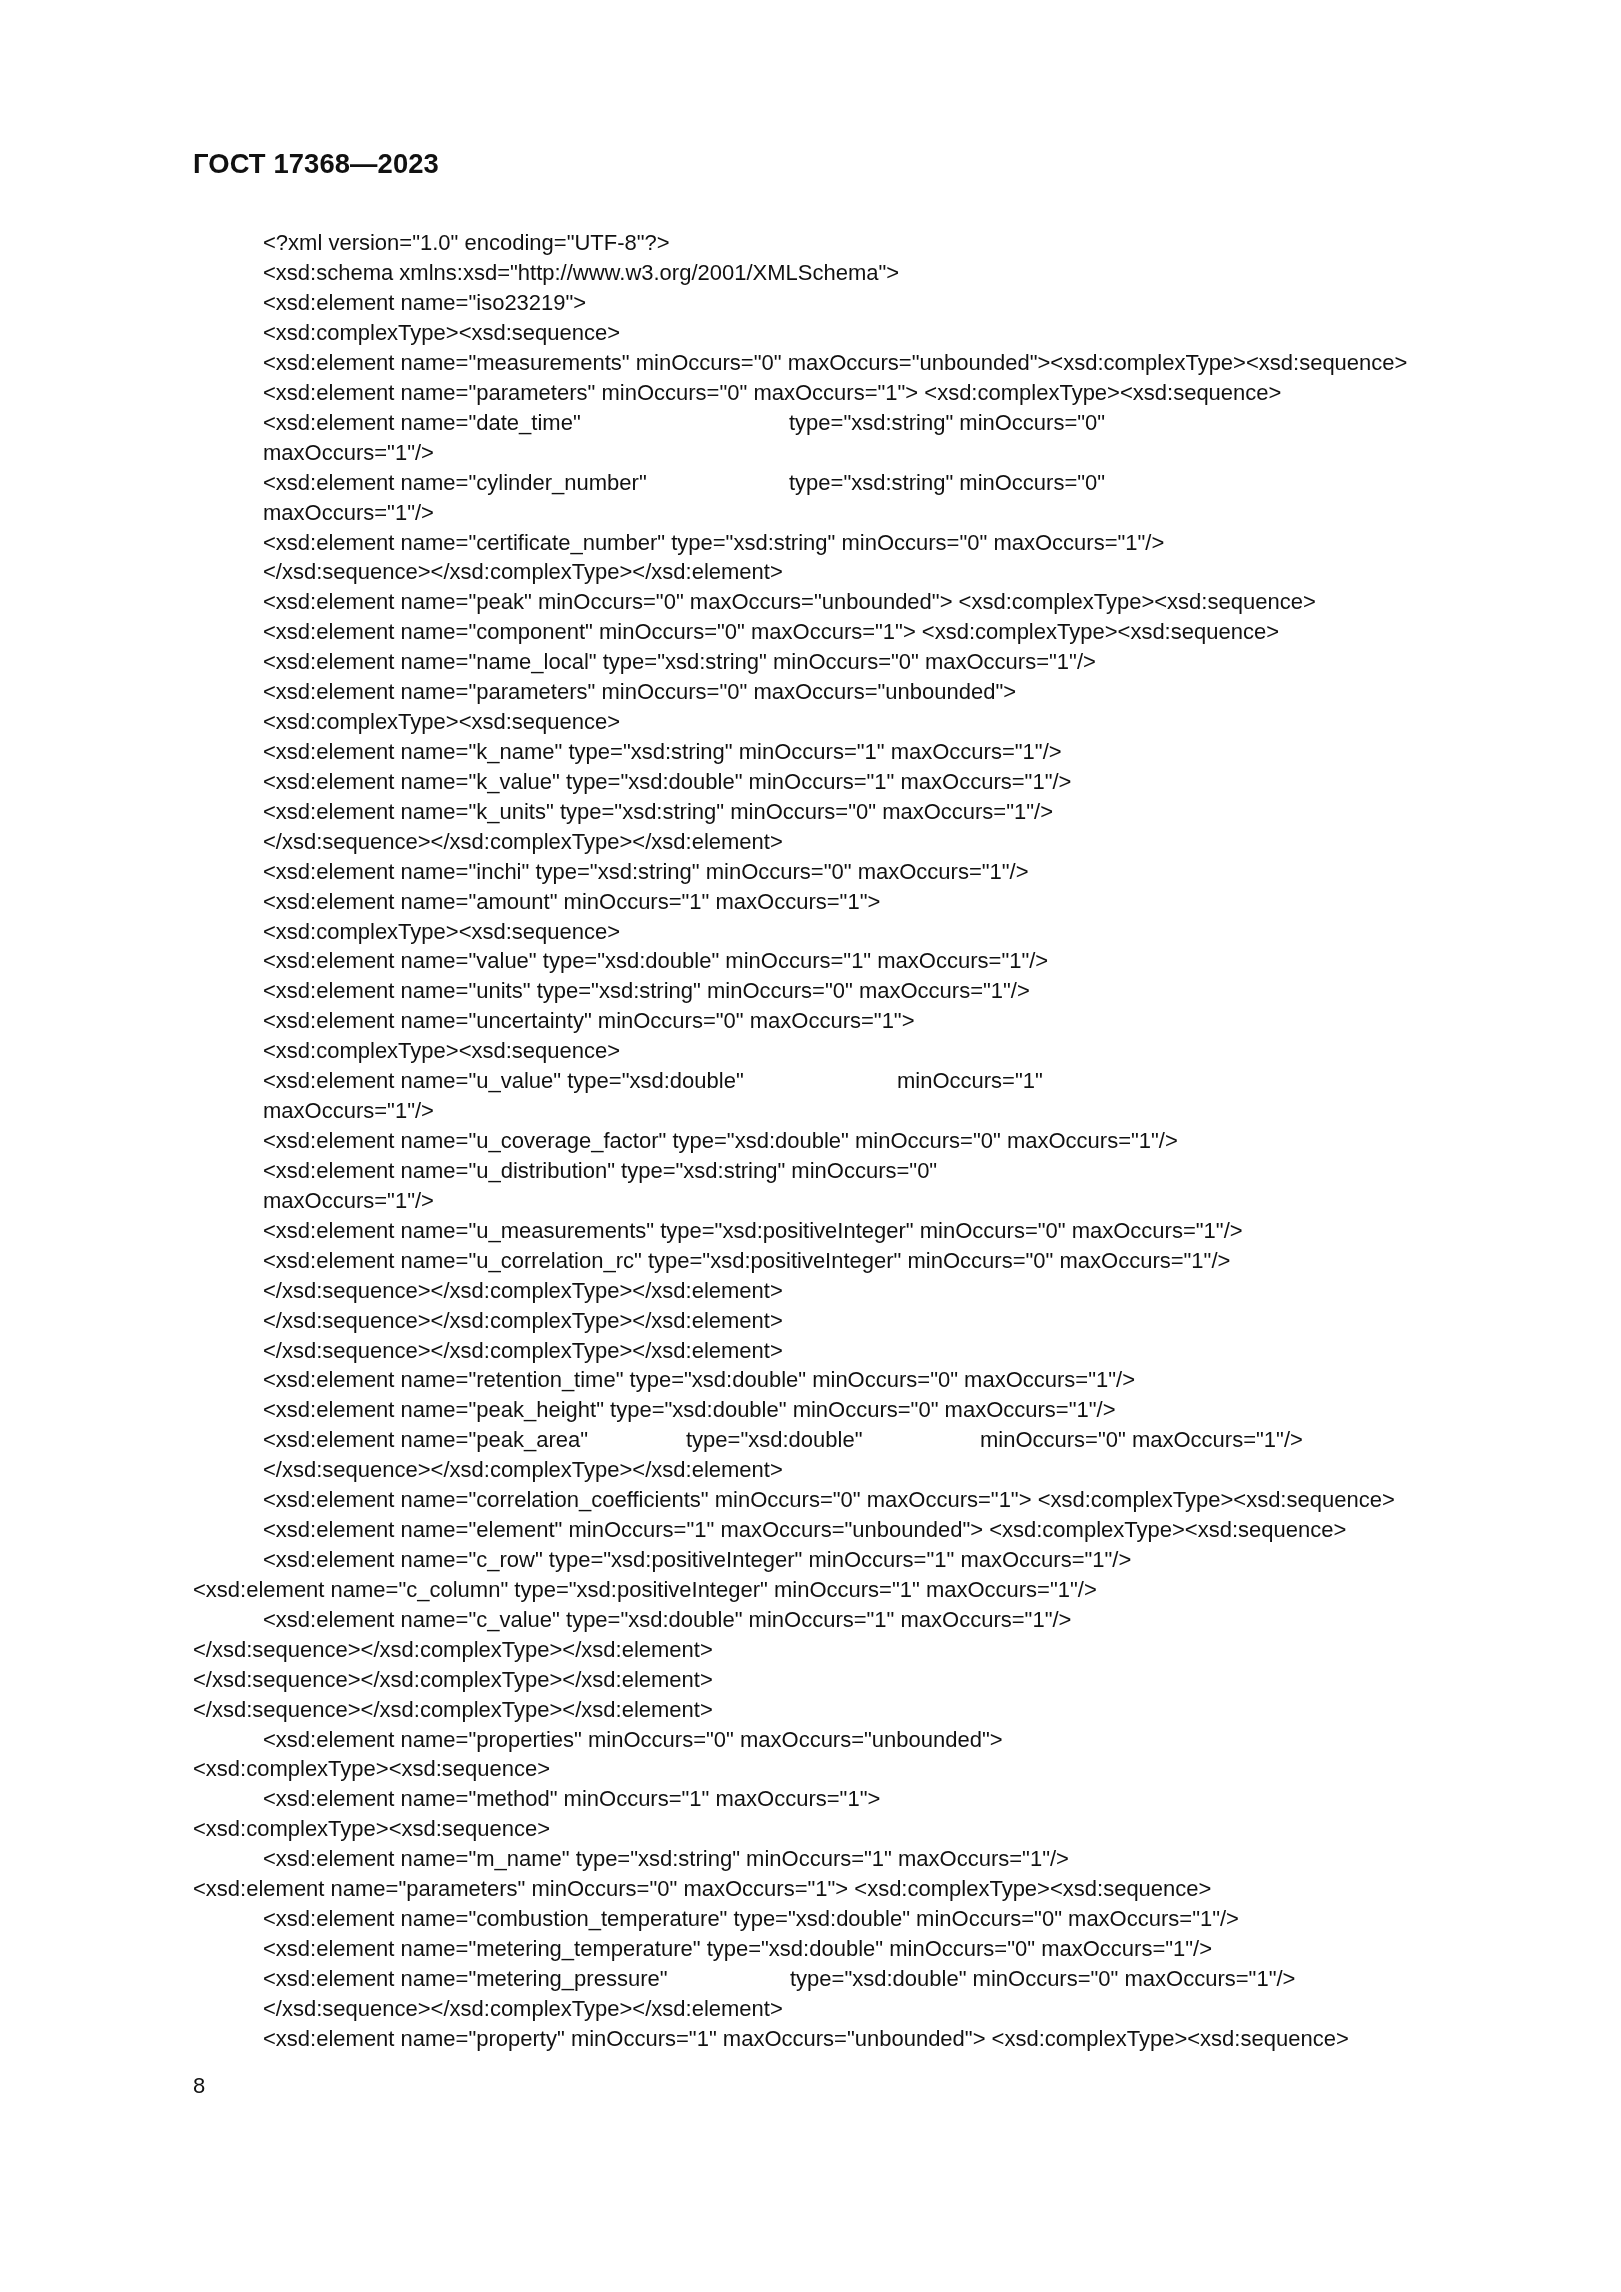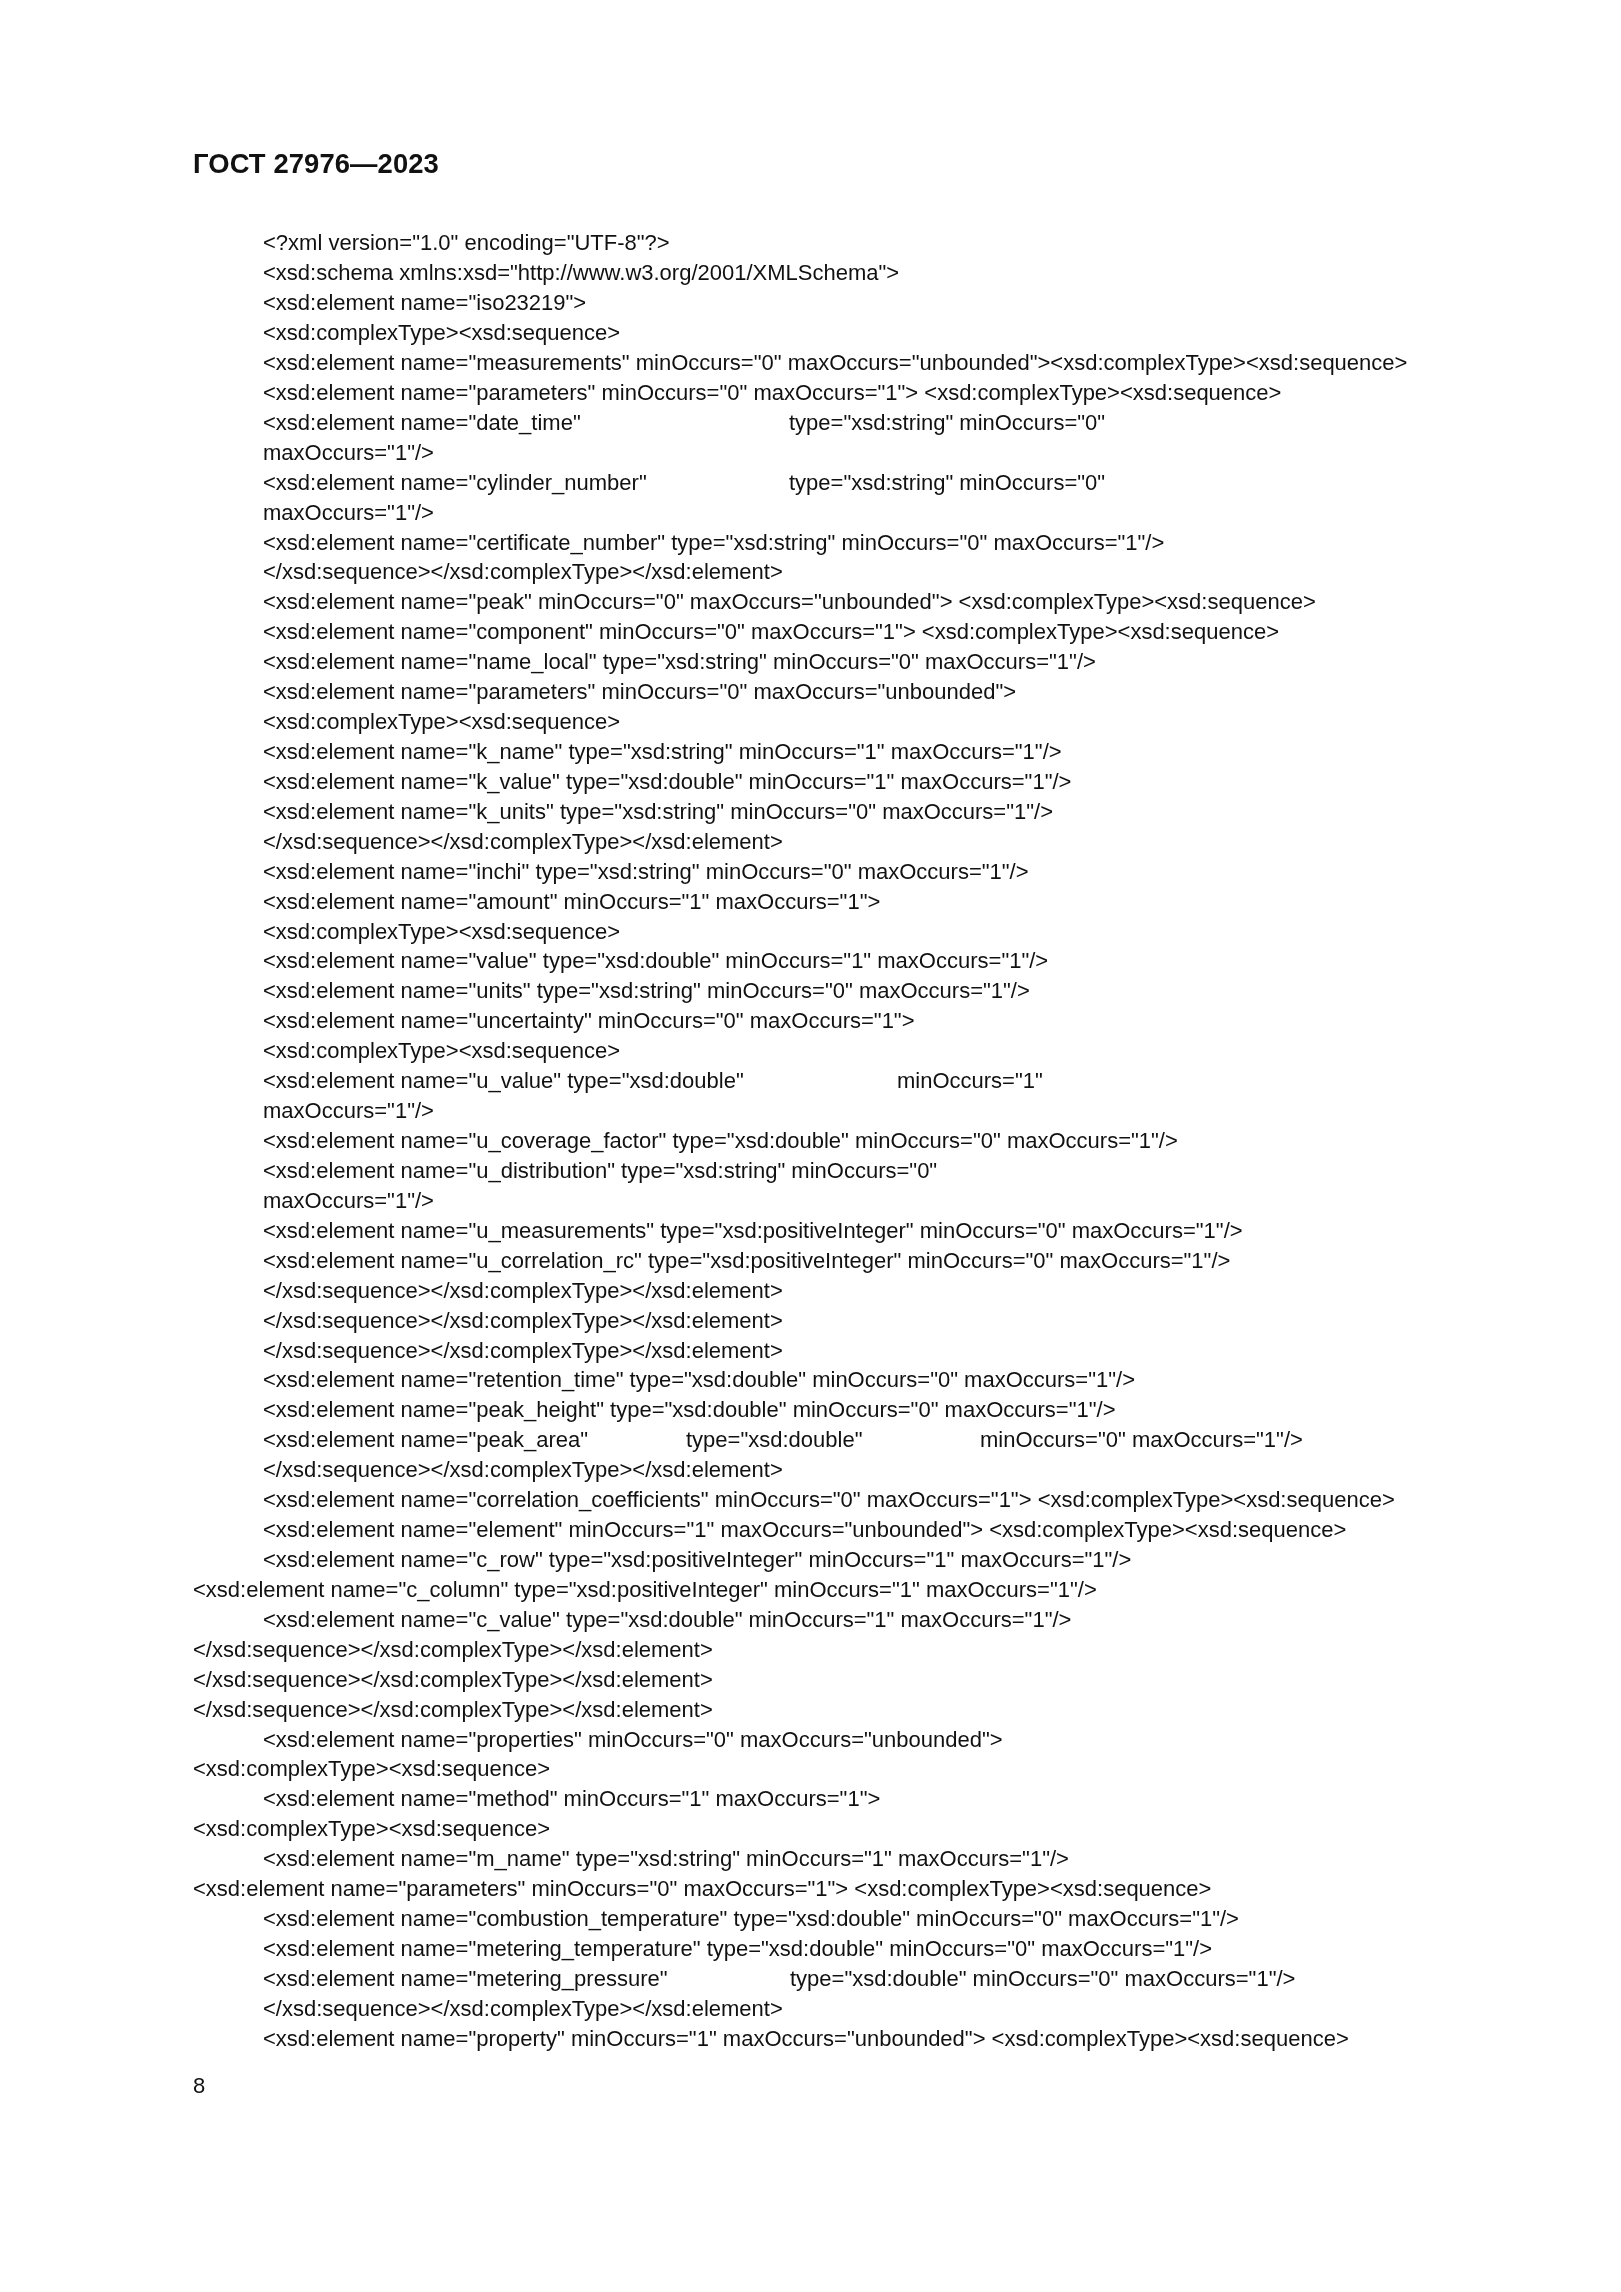--- a/index.html
+++ b/index.html
@@ -55,21 +55,21 @@
       left: 193px;
       top: 2073px;
       font-size: 22px;
       line-height: 25.5px;
     }
   </style>
 </head>
 <body>
 
 <div class="page">
-  <div class="doc-header">ГОСТ 27976—2023</div>
+  <div class="doc-header">ГОСТ 17368—2023</div>
 
   <div class="code-block" id="code-block">
       <div class="code-line" style="left: 0px; top: 230px;"><span class="seg" style="left: 263px;">&lt;?xml version="1.0" encoding="UTF-8"?&gt;</span></div>
       <div class="code-line" style="left: 0px; top: 260px;"><span class="seg" style="left: 263px;">&lt;xsd:schema xmlns:xsd="http://www.w3.org/2001/XMLSchema"&gt;</span></div>
       <div class="code-line" style="left: 0px; top: 290px;"><span class="seg" style="left: 263px;">&lt;xsd:element name="iso23219"&gt;</span></div>
       <div class="code-line" style="left: 0px; top: 320px;"><span class="seg" style="left: 263px;">&lt;xsd:complexType&gt;&lt;xsd:sequence&gt;</span></div>
       <div class="code-line" style="left: 0px; top: 350px;"><span class="seg" style="left: 263px;">&lt;xsd:element name="measurements" minOccurs="0" maxOccurs="unbounded"&gt;&lt;xsd:complexType&gt;&lt;xsd:sequence&gt;</span></div>
       <div class="code-line" style="left: 0px; top: 380px;"><span class="seg" style="left: 263px;">&lt;xsd:element name="parameters" minOccurs="0" maxOccurs="1"&gt; &lt;xsd:complexType&gt;&lt;xsd:sequence&gt;</span></div>
       <div class="code-line" style="left: 0px; top: 410px;"><span class="seg" style="left: 263px;">&lt;xsd:element name="date_time"</span><span class="seg" style="left: 789px;">type="xsd:string" minOccurs="0"</span></div>
       <div class="code-line" style="left: 0px; top: 440px;"><span class="seg" style="left: 263px;">maxOccurs="1"/&gt;</span></div>

